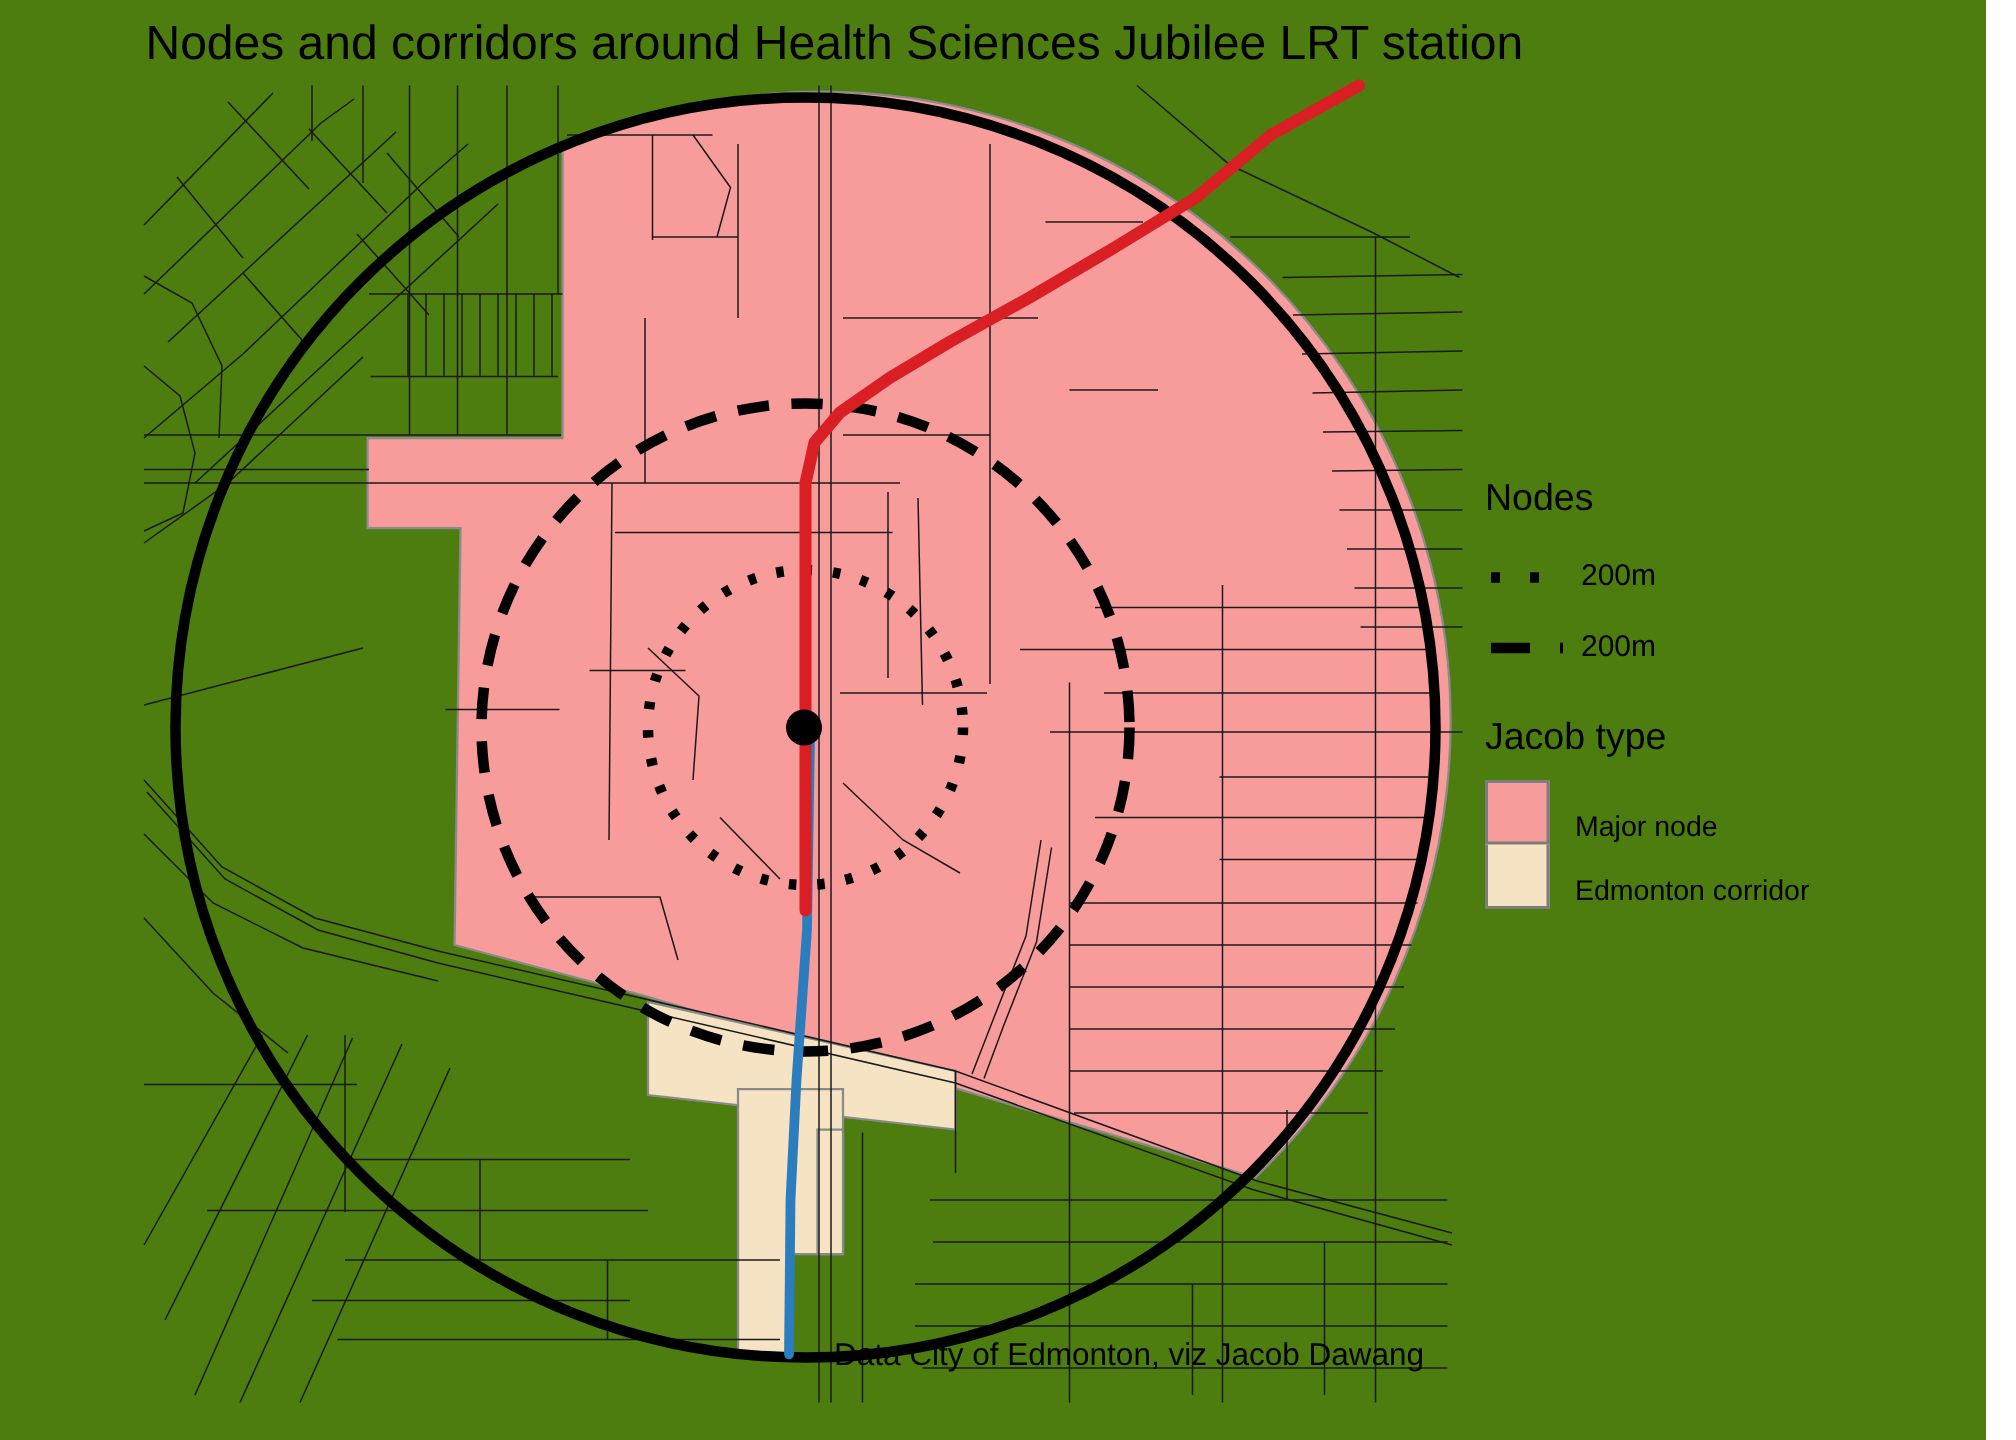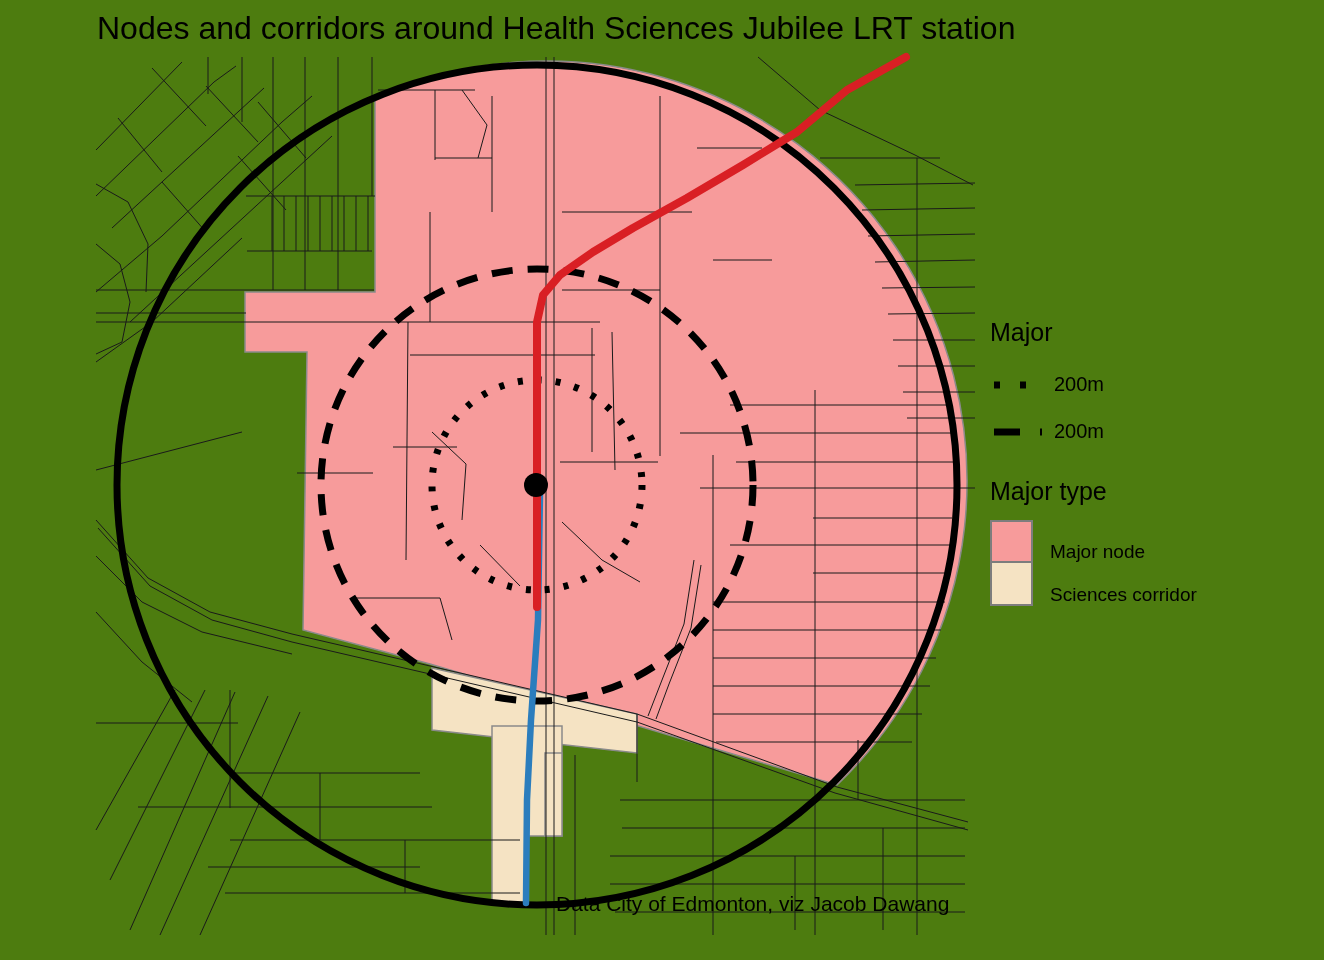--- a/index.html
+++ b/index.html
@@ -169,45 +169,45 @@
       <g>
         <polyline points="540,492 538,620 531,720 527,800 526,903" class="lrt" stroke="#2B7DBD" stroke-width="6.5"></polyline>
         <polyline points="906,57 847,90 797,132 743,165 687,198 633,228 593,252 560,275 543,295 537,322 537,607" class="lrt" stroke="#D91F24" stroke-width="8"></polyline>
       </g>
       <circle cx="536" cy="485" r="12" fill="#000000"></circle>
     </svg>
 
   <div class="page-title">Nodes and corridors around Health Sciences Jubilee LRT station</div>
 
   <div class="legend">
-    <div class="legend-title">Major</div>
+    <div class="legend-title">Nodes</div>
 
     <div class="radius-items">
       <div class="legend-row">
         <svg class="sample" viewBox="0 0 52 10">
           <line class="lg-dotted" x1="4" y1="5" x2="52" y2="5"></line>
         </svg>
         <span class="radius-label">200m</span>
       </div>
       <div class="legend-row">
         <svg class="sample" viewBox="0 0 52 10">
           <line class="lg-dashed" x1="4" y1="5" x2="52" y2="5"></line>
         </svg>
         <span class="radius-label">200m</span>
       </div>
     </div>
 
-    <div class="area-title">Major type</div>
+    <div class="area-title">Jacob type</div>
 
     <div class="swatch-rows">
       <div class="swatch-row">
         <span class="swatch" style="background: rgb(247, 155, 155);"></span>
         <span class="area-label">Major node</span>
       </div>
       <div class="swatch-row">
         <span class="swatch" style="background: rgb(245, 227, 195);"></span>
-        <span class="area-label">Sciences corridor</span>
+        <span class="area-label">Edmonton corridor</span>
       </div>
     </div>
   </div>
 
   <div class="caption">Data City of Edmonton, viz Jacob Dawang</div>
 </div>
 
 </body></html>

